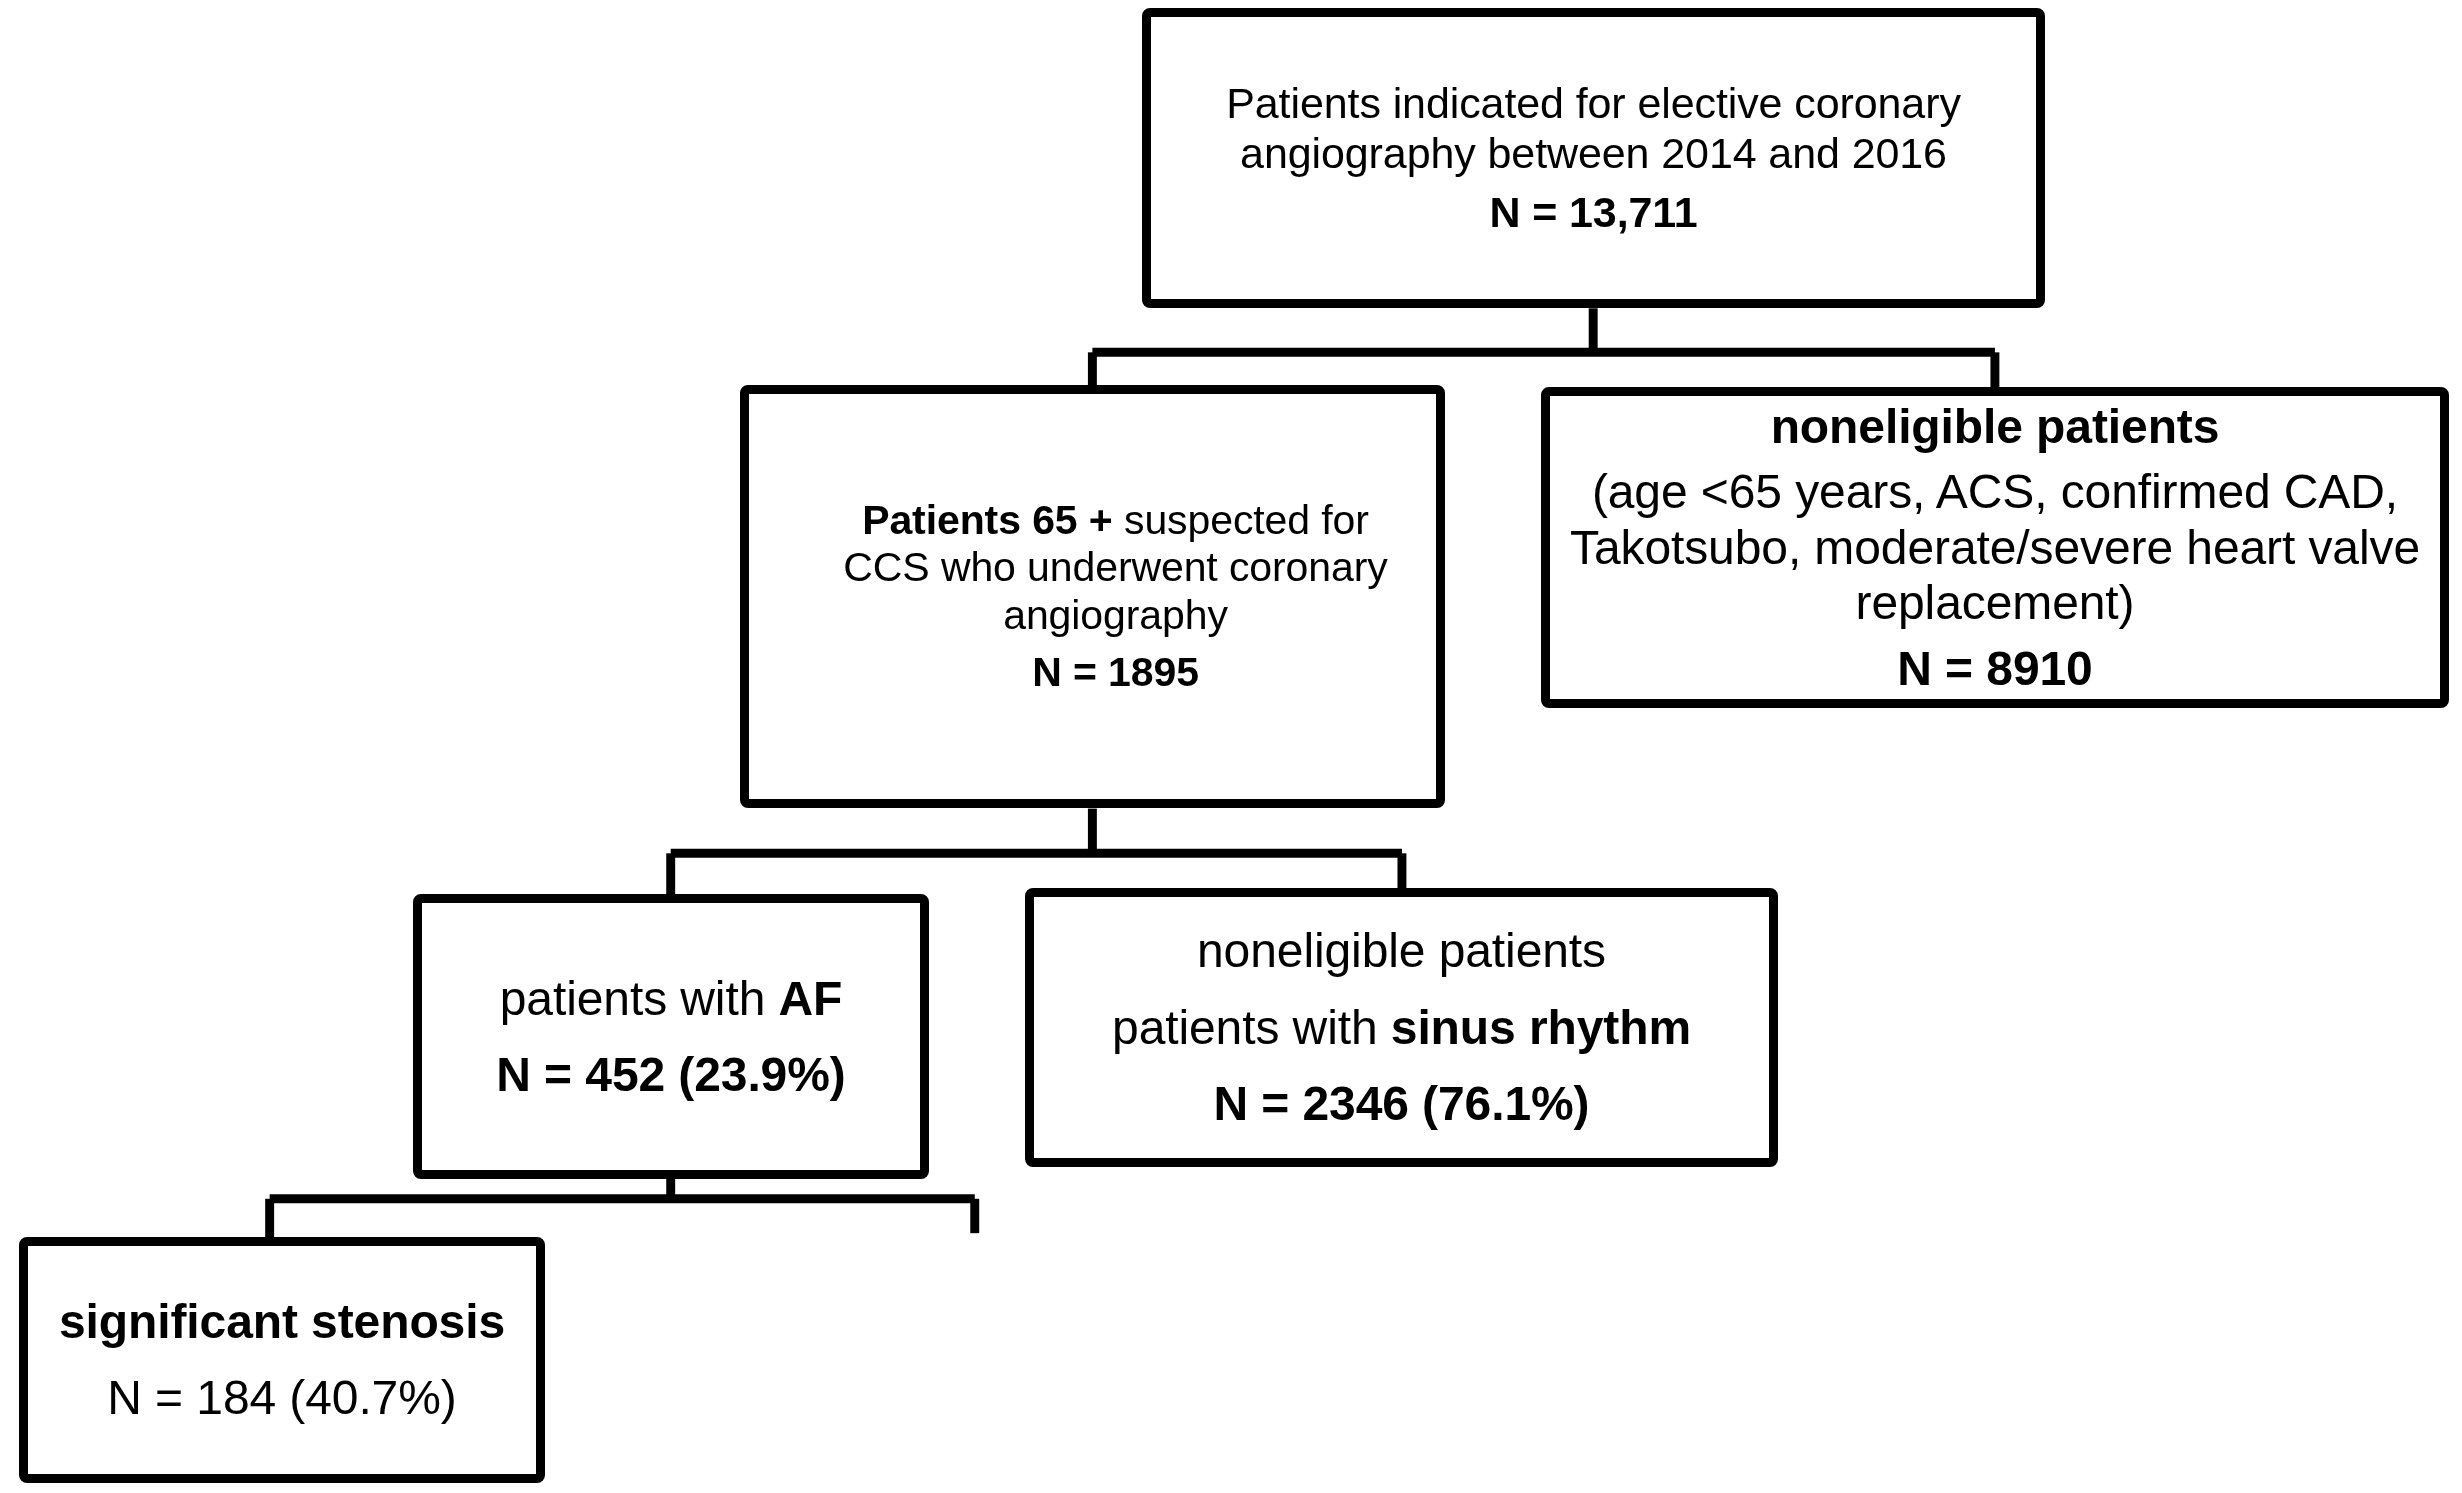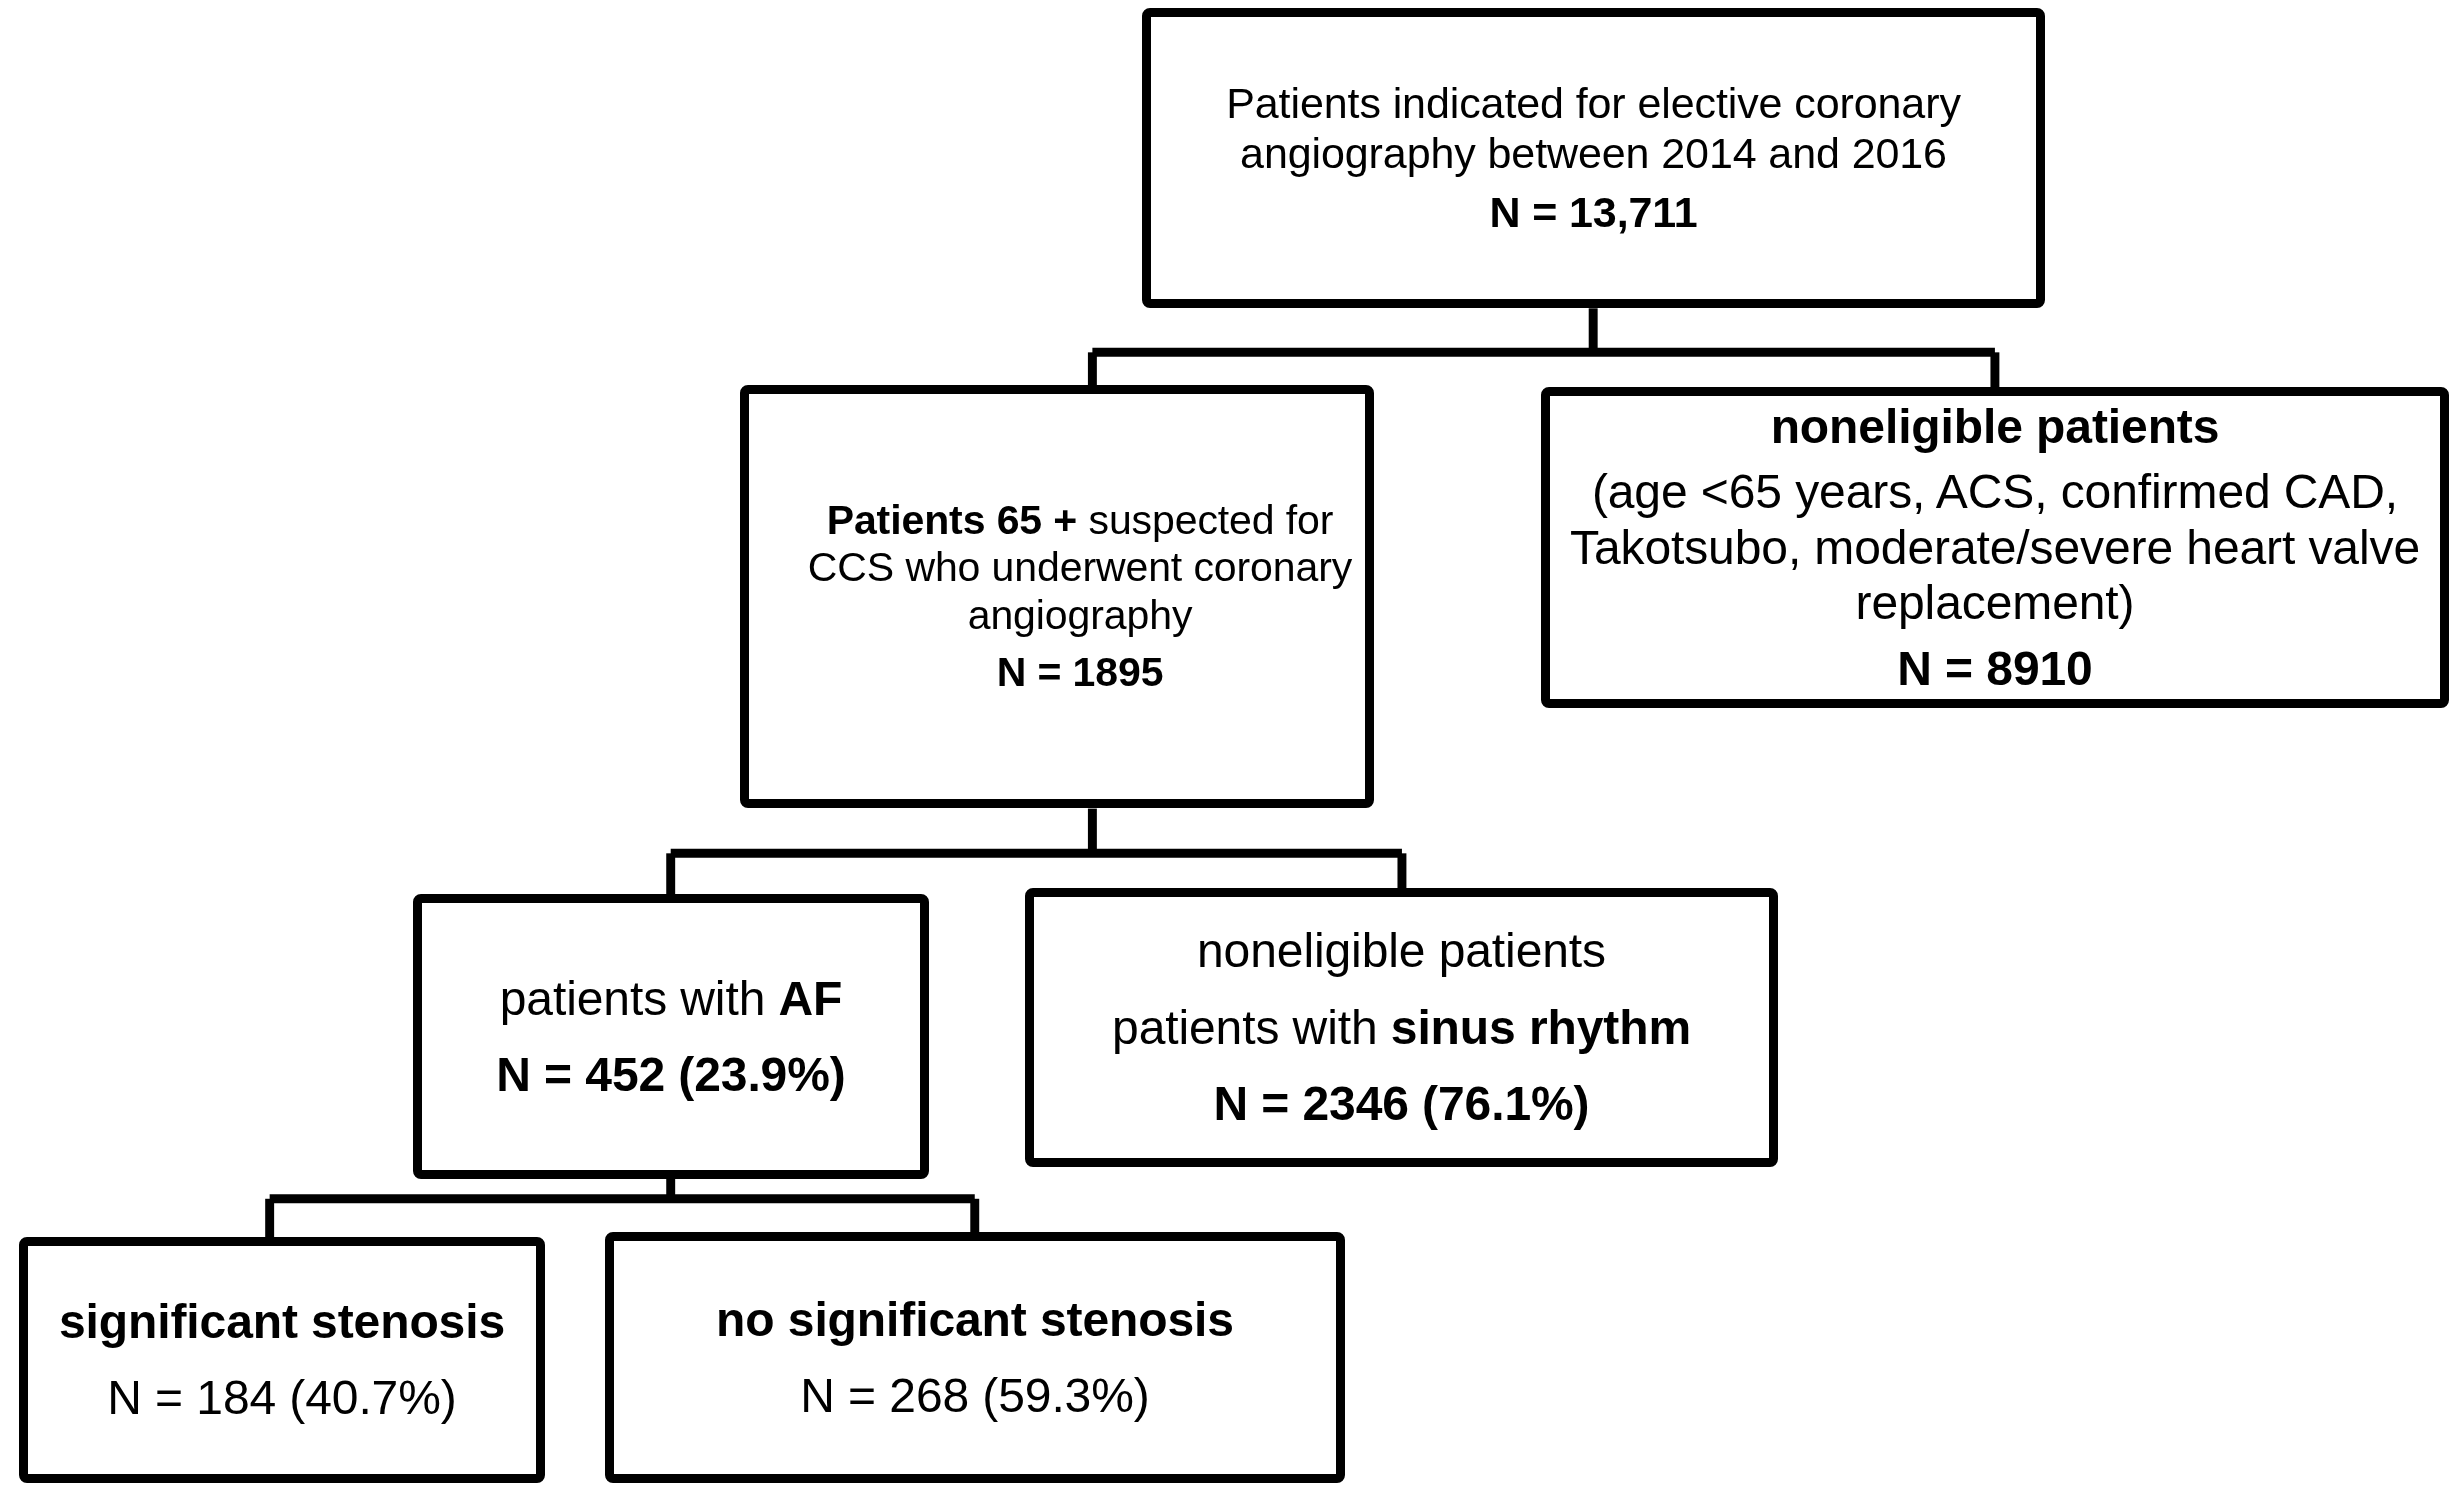--- a/index.html
+++ b/index.html
@@ -47,21 +47,21 @@
   .reg   { font-weight: 400; }
   .bold  { font-weight: 700; }
   .s58   { font-size: 48px; }
   .s62   { font-size: 43px; }
   .s60   { font-size: 41px; }
   .gap-sm { height: 9.6px; }
   .gap-md { height: 20.6px; }
 
   
   #node-root        { left: 1142px; top: 8.3px;   width: 903px; height: 300px; }
-  #node-eligible    { left: 740px; top: 385px;  width: 634px; height: 423px; padding-left: 46px; }
+  #node-eligible    { left: 740px; top: 385px;  width: 705px; height: 423px; padding-left: 46px; }
   #node-noneligible { left: 1541px; top: 387px;  width: 908px; height: 321px; }
   #node-af          { left: 413px;  top: 894px; width: 516px;  height: 285px; }
   #node-sinus       { left: 1025px; top: 888px; width: 753px; height: 279px; }
   #node-stenosis    { left: 19px;   top: 1237px; width: 526px;  height: 246px; }
   #node-nostenosis  { left: 605px;  top: 1232px; width: 740px; height: 251px; }
 </style>
 </head>
 <body>
 
 <div id="canvas">
@@ -124,20 +124,15 @@
     <span class="gap-md"></span>
     <span class="line bold s58">N = 2346 (76.1%)</span>
   </div>
 
   <div class="node" id="node-stenosis">
     <span class="line bold s58">significant stenosis</span>
     <span class="gap-md"></span>
     <span class="line reg s58">N = 184 (40.7%)</span>
   </div>
 
-  <div class="node" id="node-nostenosis">
-    <span class="line bold s58">no significant stenosis</span>
-    <span class="gap-md"></span>
-    <span class="line reg s58">N = 268 (59.3%)</span>
-  </div>
 
 </div>
 
 
 </body></html>

